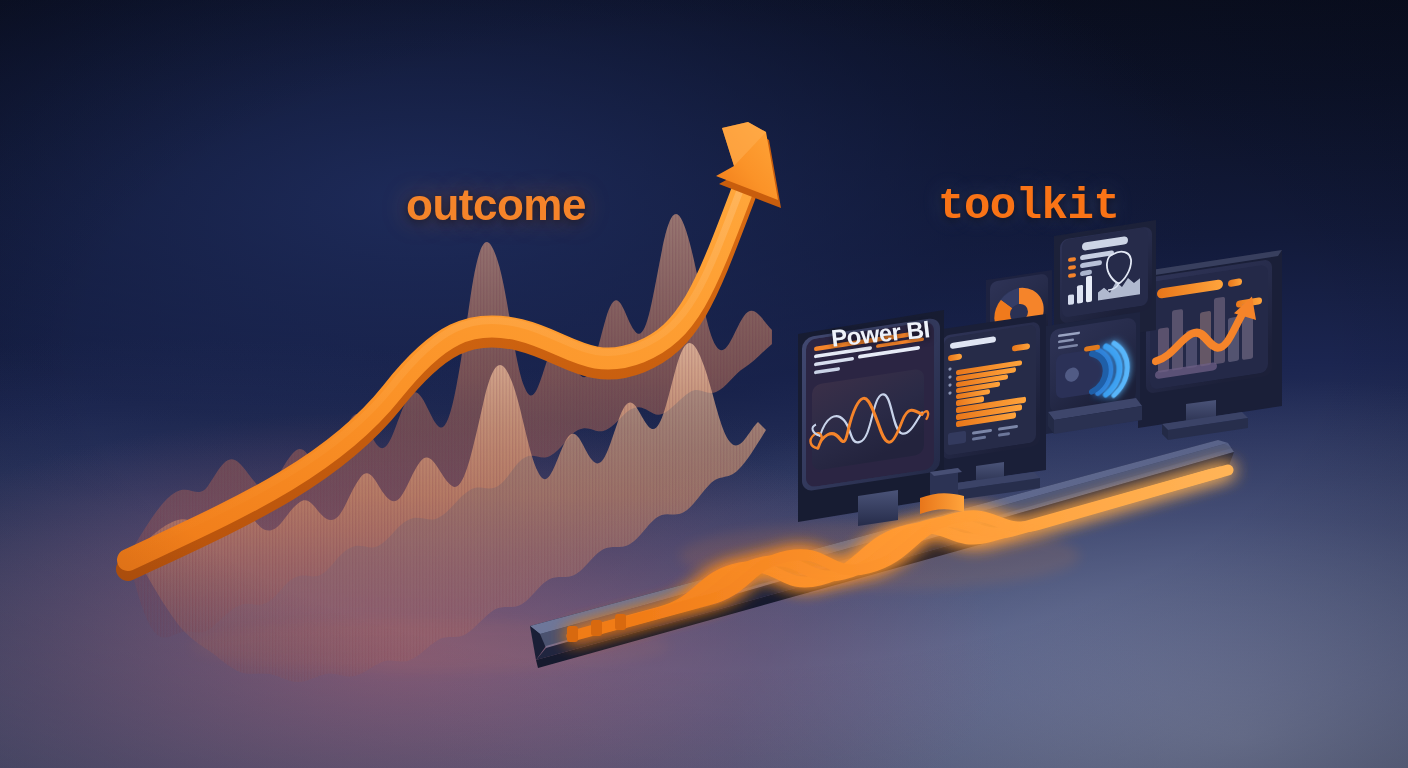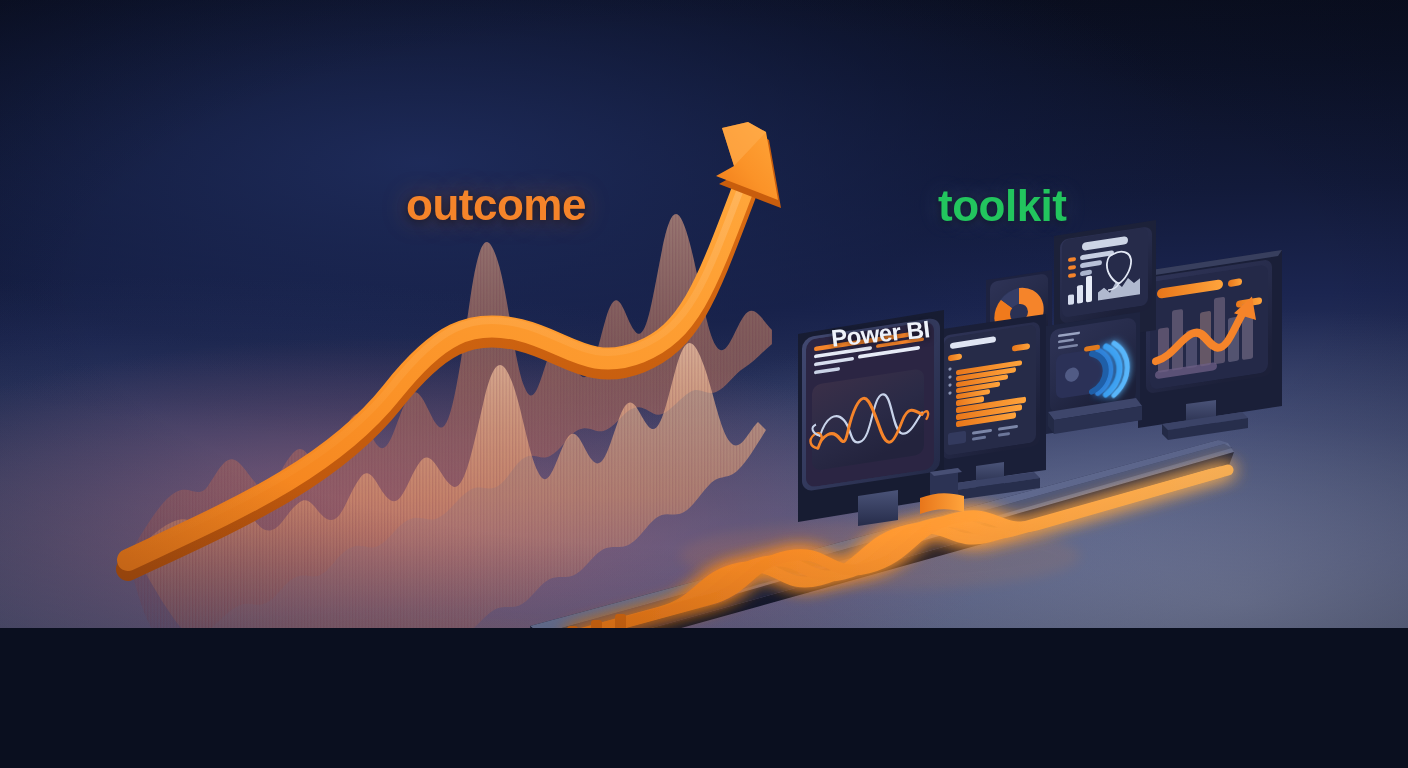--- a/index.html
+++ b/index.html
@@ -2,21 +2,21 @@
 <html><head>
 <meta charset="utf-8">
 <style>
   * { margin:0; padding:0; box-sizing:border-box; }
   html,body { width:1408px; height:768px; overflow:hidden; }
   body {
     font-family:"Liberation Sans", sans-serif;
     background:#0a0f1f;
   }
   #scene {
-    position:relative; width:1408px; height:628px; overflow:hidden;
+    position:relative; width:1408px; height:768px; overflow:hidden;
     background:#0a0f1f;
   }
   .layer { position:absolute; inset:0; }
   #bg-base {
     background:
       radial-gradient(ellipse 60% 45% at 28% 86%, rgba(178,94,112,0.55) 0%, rgba(150,84,108,0.28) 42%, rgba(90,80,120,0.0) 72%),
       radial-gradient(ellipse 75% 60% at 88% 96%, rgba(132,140,172,0.75) 0%, rgba(96,104,144,0.35) 48%, rgba(60,68,108,0.0) 78%),
       radial-gradient(ellipse 90% 70% at 12% 100%, rgba(90,100,142,0.7) 0%, rgba(60,70,112,0.25) 52%, rgba(30,38,74,0.0) 80%),
       radial-gradient(ellipse 70% 55% at 30% 26%, rgba(32,46,96,0.85) 0%, rgba(20,30,68,0.45) 55%, rgba(12,18,44,0.0) 80%),
       linear-gradient(178deg, #090d1c 0%, #0c1228 16%, #121a3a 34%, #1b2550 50%, #2d375f 64%, #454f74 78%, #5b638a 90%, #6a7292 100%);
@@ -28,22 +28,23 @@
   svg.art { position:absolute; left:0; top:0; width:1408px; height:768px; overflow:visible; }
   .lbl {
     position:absolute; font-weight:700; letter-spacing:-0.5px; white-space:nowrap;
     line-height:1;
   }
   #label-outcome {
     left:406px; top:183px; font-size:44px; color:#f5842a;
     text-shadow:0 2px 10px rgba(0,0,0,0.55), 0 0 26px rgba(245,132,42,0.35);
   }
   #label-toolkit {
-    left:938px; top:184px; font-size:44px; color:#22c55e;
+    left:938px; top:184px; font-size:44px; color:#f97316;
     text-shadow:0 2px 9px rgba(0,0,0,0.5), 0 0 22px rgba(190,210,255,0.22);
+    font-family:Liberation Mono, monospace;
   }
   #label-powerbi {
     left:831px; top:322px; font-size:24px; color:#eef2fa; font-weight:700;
     transform:rotate(-6.5deg) skewY(1deg);
     text-shadow:0 2px 6px rgba(0,0,0,0.55);
   }
 </style>
 </head>
 <body>
 

